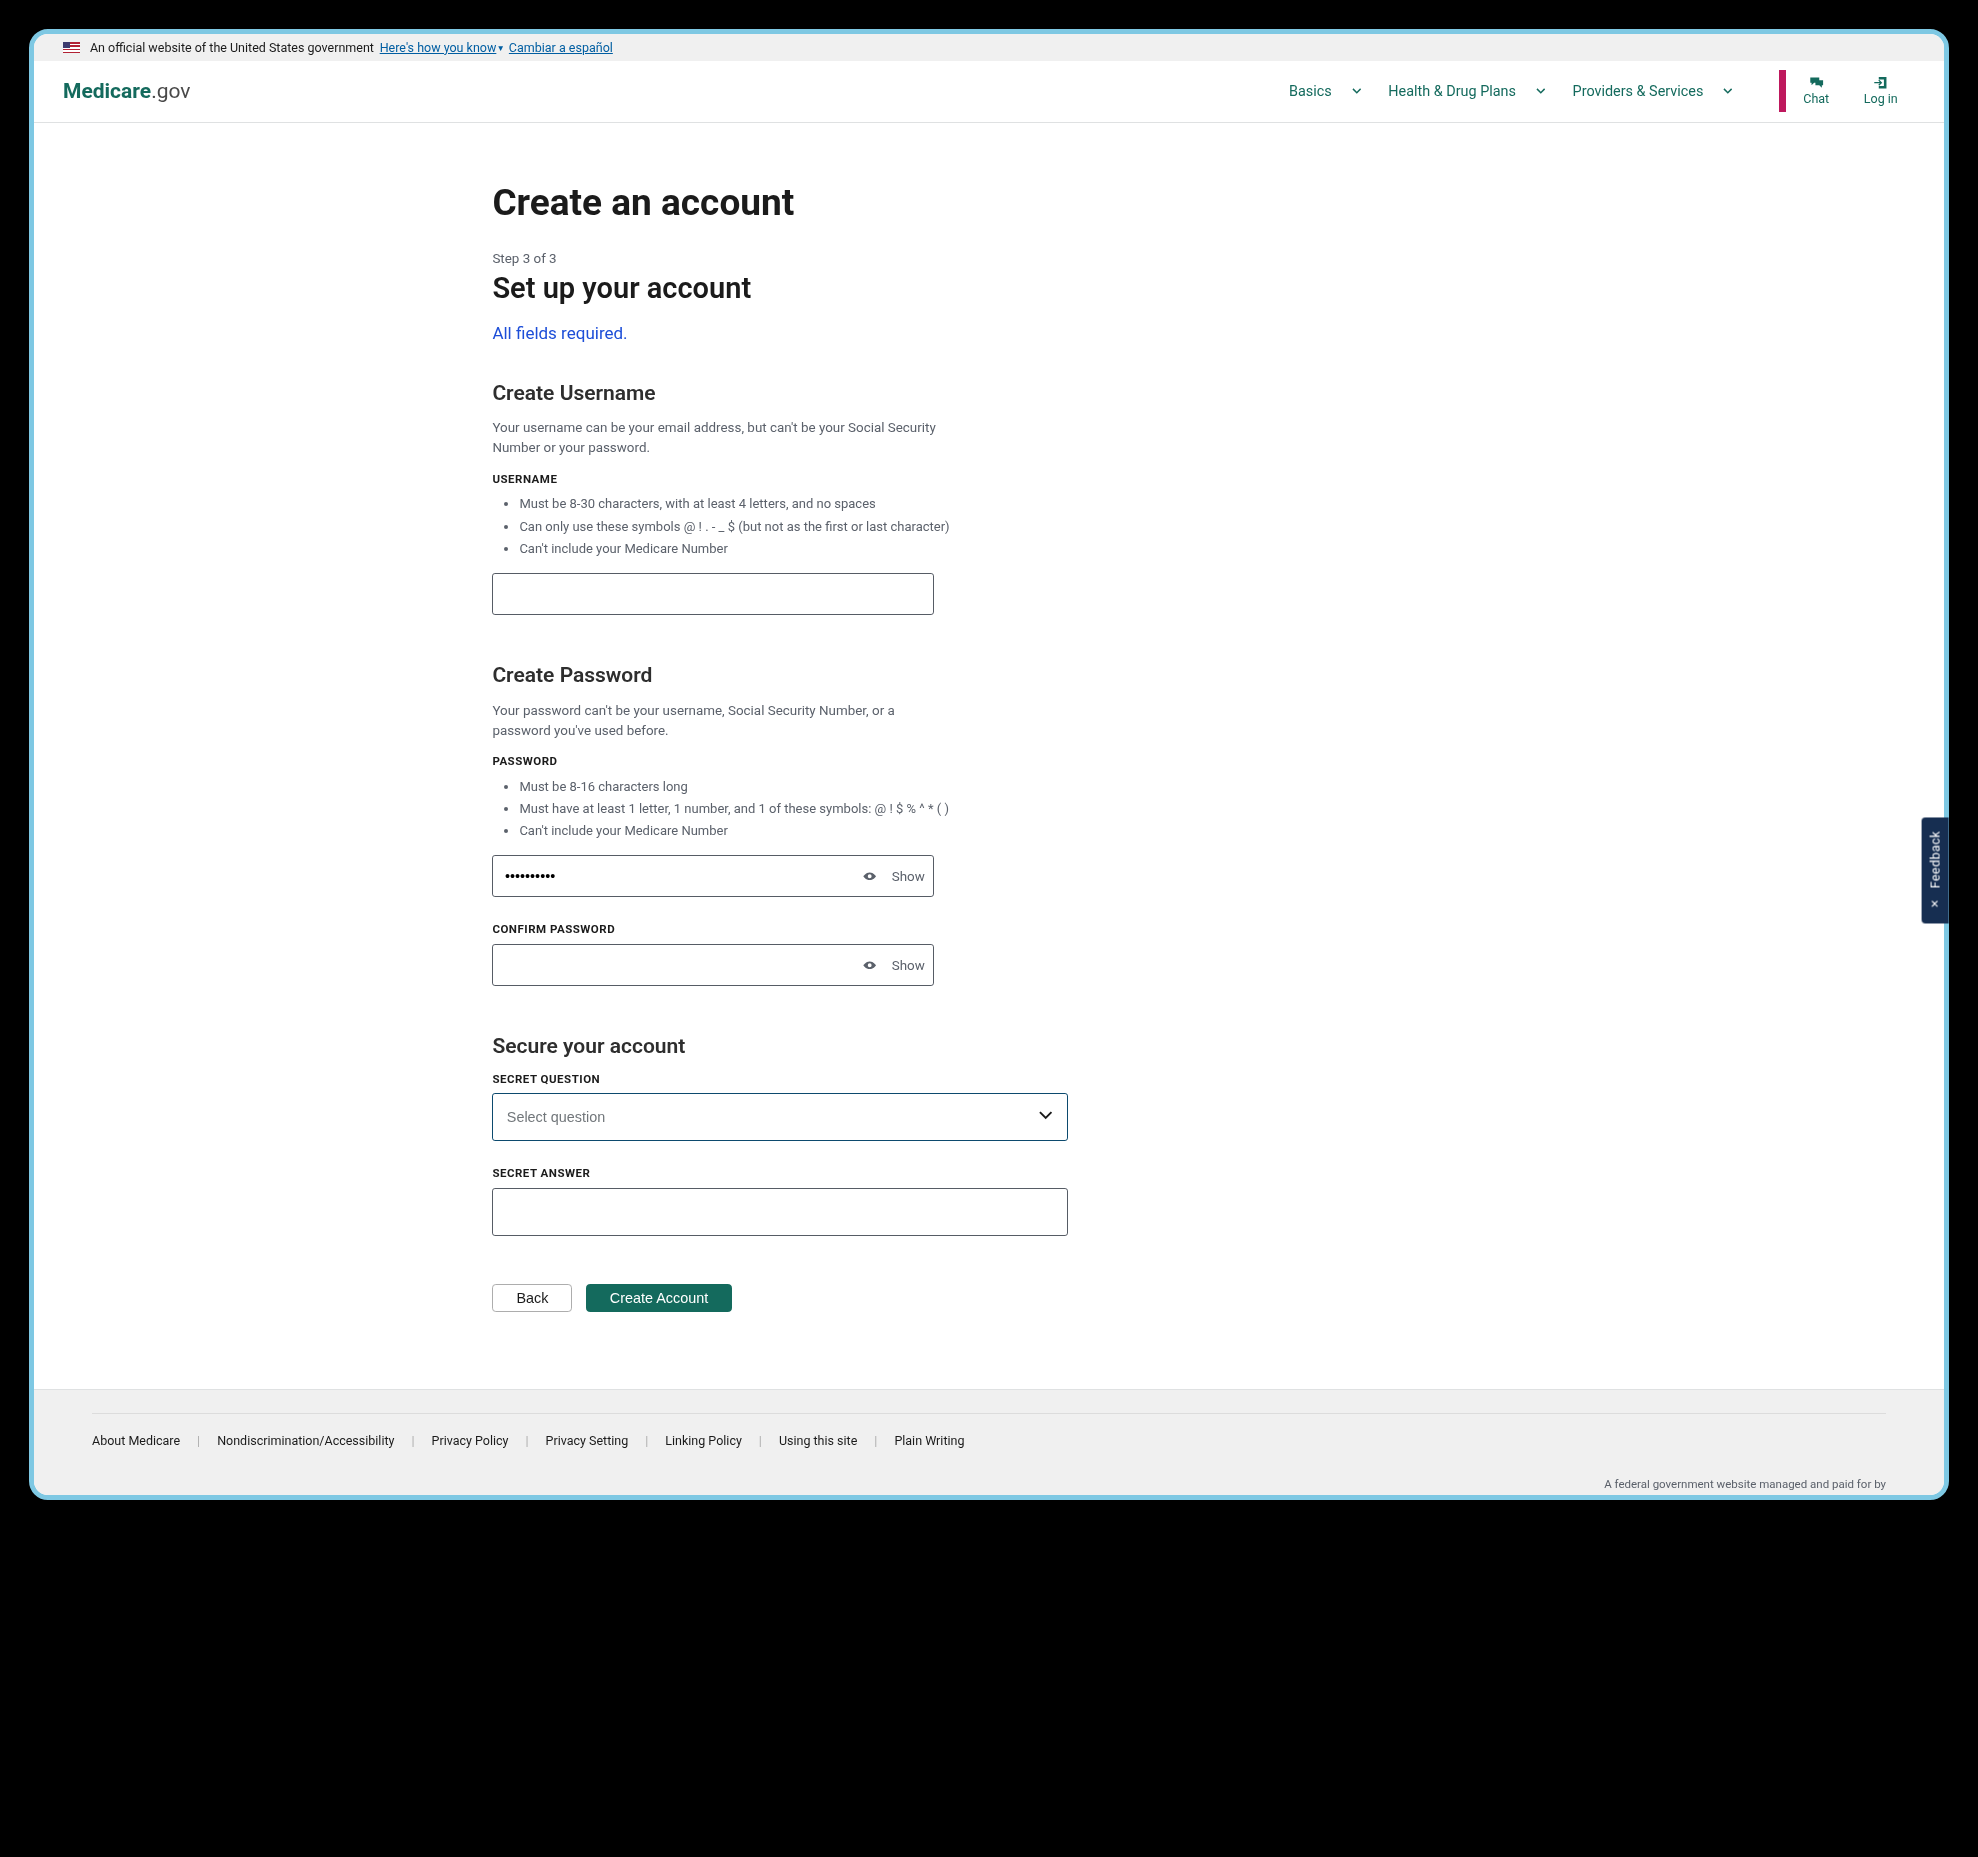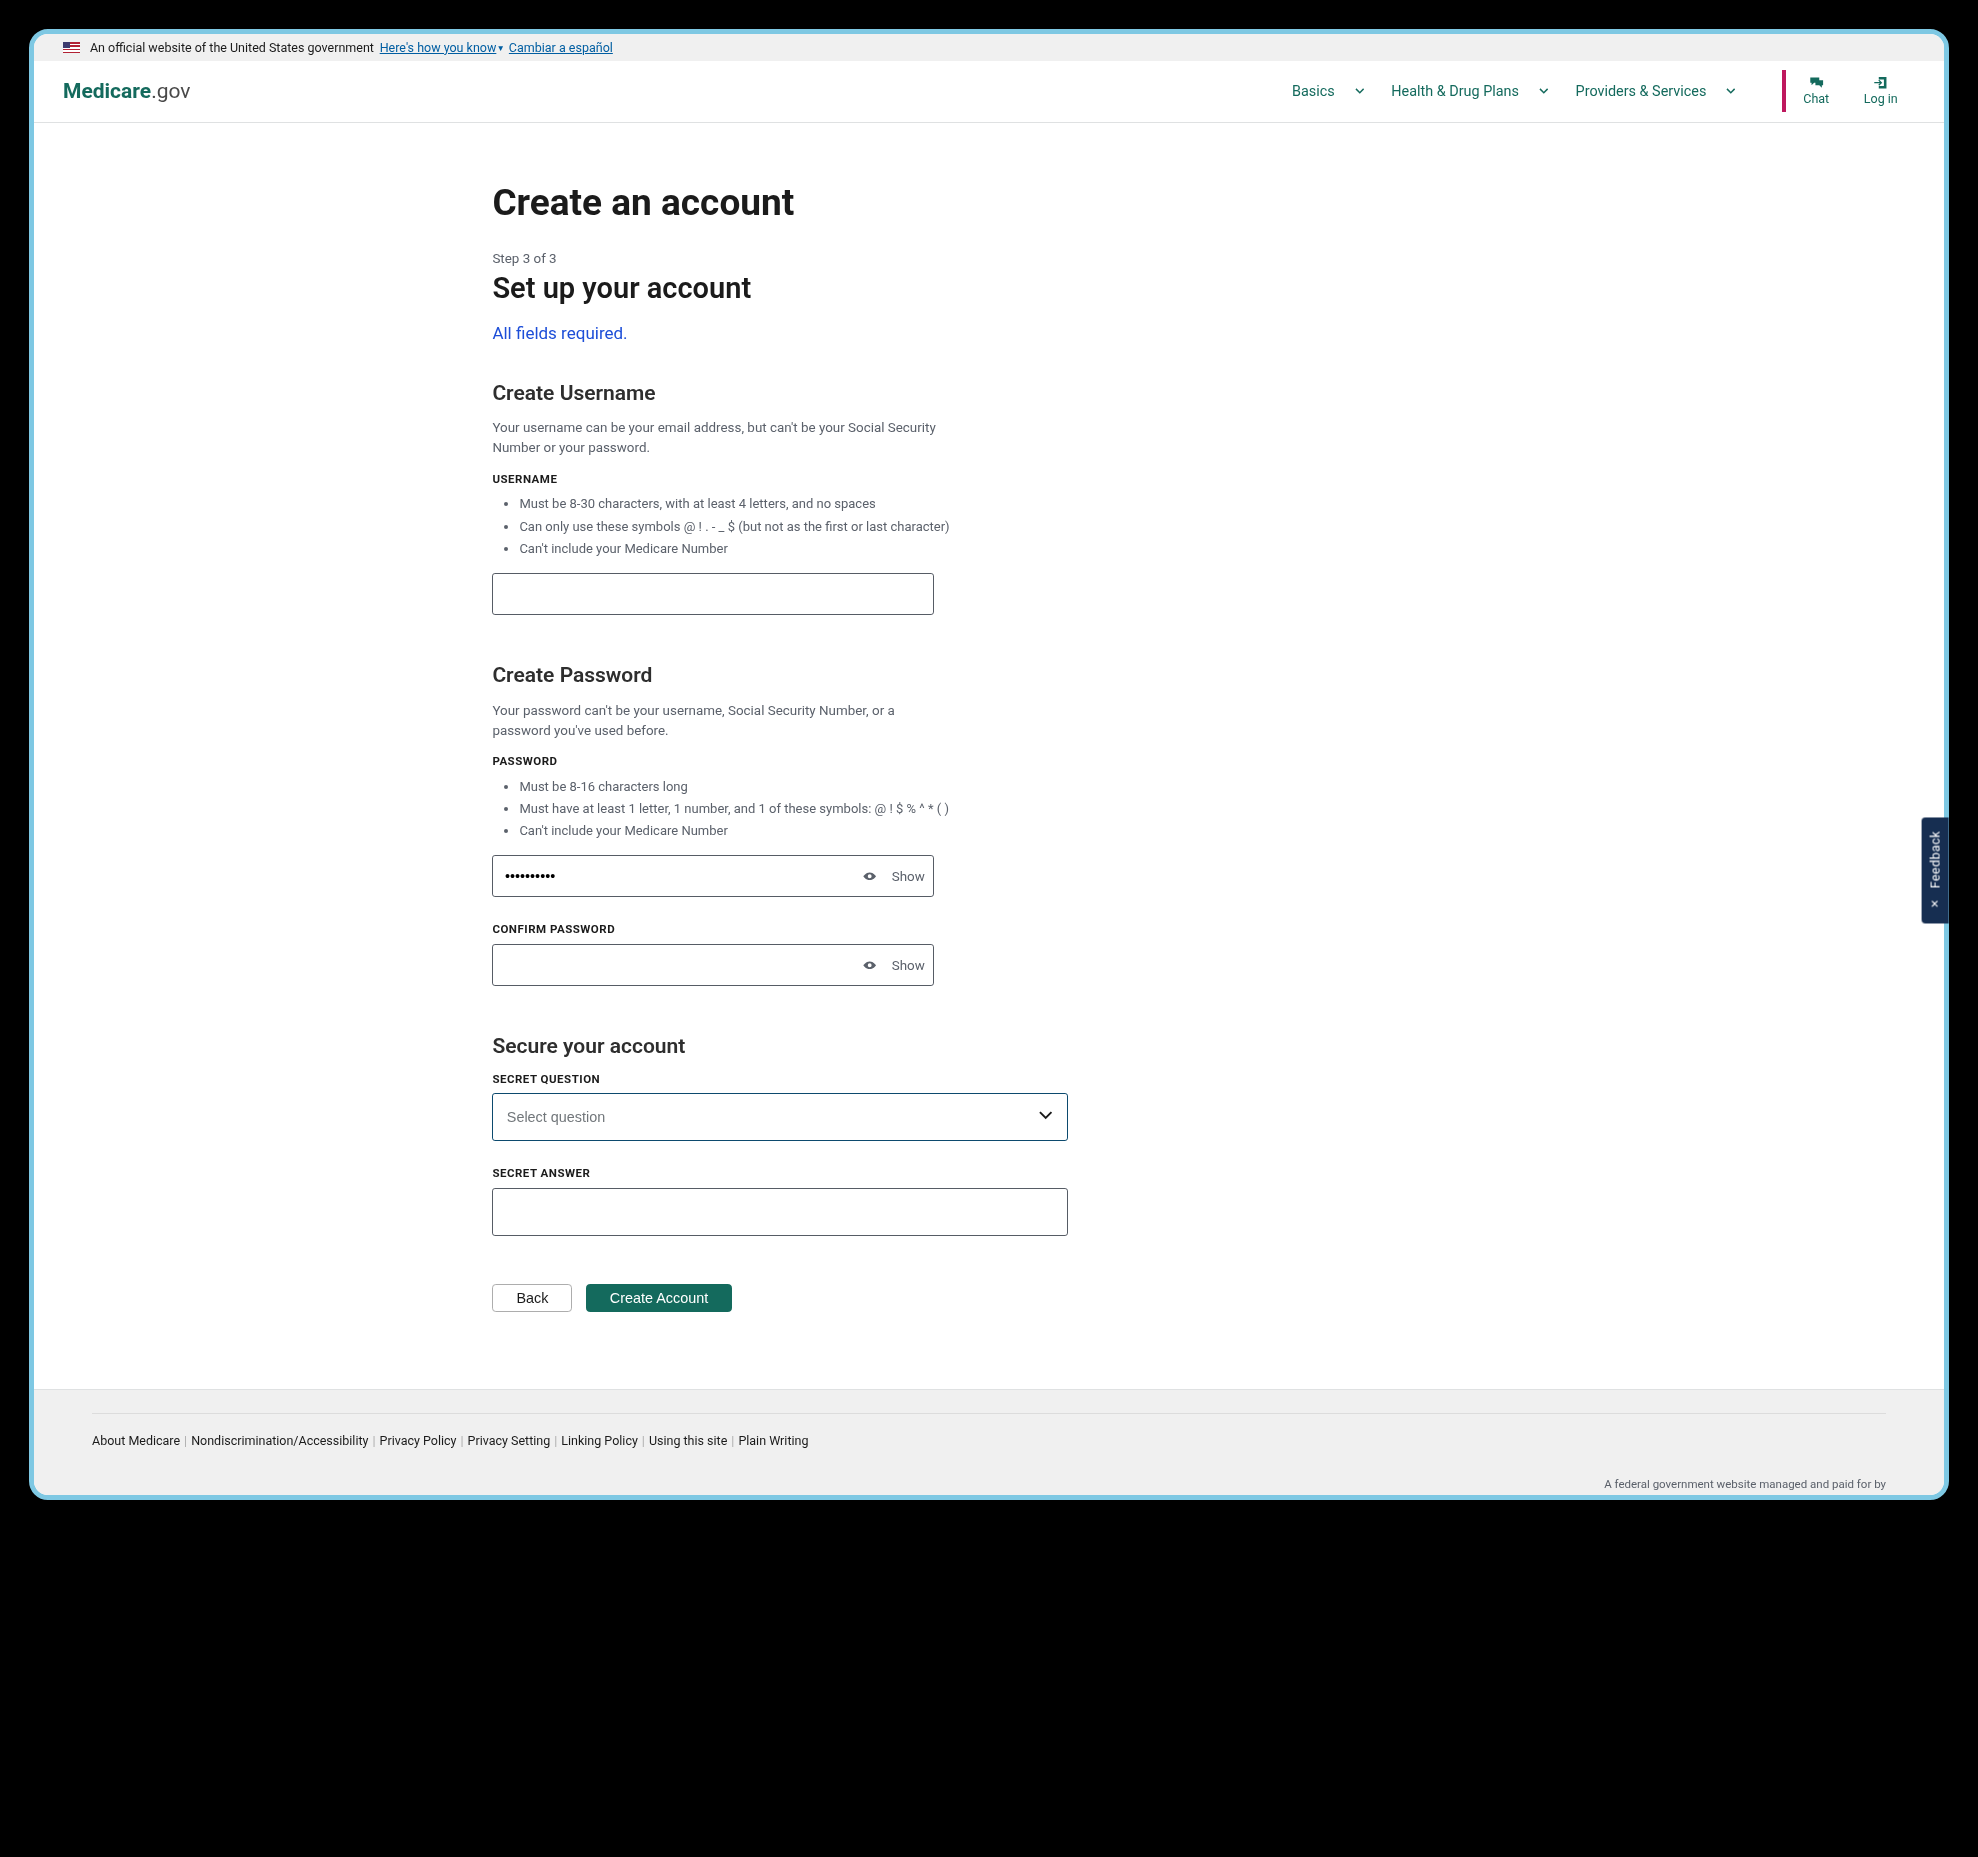--- a/index.html
+++ b/index.html
@@ -44,21 +44,21 @@
     padding: 9.6px 29px;
     border-bottom: 1px solid #dfe1e2;
     background:#fff;
   }
   .logo { font-size: 21px; font-weight: 700; }
   .logo .g1 { color: #146a5d; }
   .logo .g2 { color: #4a4a4a; font-weight:400;}
   .nav-menu { margin-left: auto; display: flex; align-items: center; gap: 27px; }
   .nav-menu .mi { color: #146a5d; font-size: 14.4px; cursor:pointer; display:flex; align-items:center; gap:20px;}
   .nav-menu .mi svg { width:9.6px; height:9.6px; }
-  .nav-actions { display:flex; align-items:stretch; margin-left:19px; border-left:4px solid #be185d; }
+  .nav-actions { display:flex; align-items:stretch; margin-left:19px; border-left:7px solid #be185d; }
   .nav-actions .act { display:flex; flex-direction:column; align-items:center; justify-content:center; padding:5.8px 17.3px; color:#146a5d; font-size:12.5px; cursor:pointer;}
   .nav-actions .act svg { width:15.4px; height:13.4px; margin-bottom:1.9px;}
   main {
     padding: 58px 0 77px 0;
     background:#fff;
   }
   .container {
     max-width: 922px;
     margin-left: 24%;
   }
@@ -93,21 +93,21 @@
   }
   .select-wrap .chev-down svg { width:15.4px; height:15.4px; stroke:#1b1b1b;}
   .answer-input { width:576px; max-width:100%; height:48px; border:1px solid #565c65; border-radius:2.9px; padding:0 11.5px; font-size:14.4px;}
   .btn-row { display:flex; gap:13.4px; margin-top:48px;}
   .btn { height:28px; padding:0 23px; border-radius:3.8px; font-size:14.4px; cursor:pointer;}
   .btn-back { background:#fff; border:1px solid #adadad; color:#1b1b1b;}
   .btn-primary { background:#146a5d; border:1px solid #146a5d; color:#fff; font-weight:500;}
   footer {
     background:#f0f0f0; border-top:1px solid #dfe1e2; padding:23px 58px 3.8px 58px;
   }
-  .footer-links { display:flex; gap:4px; align-items:center; font-size:12.5px; flex-wrap:wrap; border-top:1px solid #dcdcdc; padding-top:19px;}
+  .footer-links { display:flex; gap:17px; align-items:center; font-size:12.5px; flex-wrap:wrap; border-top:1px solid #dcdcdc; padding-top:19px;}
   .footer-links a { color:#1b1b1b; text-decoration:none; cursor:pointer;}
   .footer-links .sep { color:#adadad; }
   .footer-note { text-align:right; font-size:11.5px; color:#5b616b; margin-top:29px;}
   .feedback-tab {
     position:fixed; right:29px; top:44%; background:#162e51; color:#fff;
     writing-mode:vertical-rl; transform:rotate(180deg);
     padding:13.4px 5.8px; font-size:12.5px; border-radius:0 3.8px 3.8px 0; cursor:pointer;
     letter-spacing:0.5px;
   }
   .feedback-tab .x { transform:rotate(90deg); display:inline-block; margin-bottom:5.8px; font-size:10.6px;}

